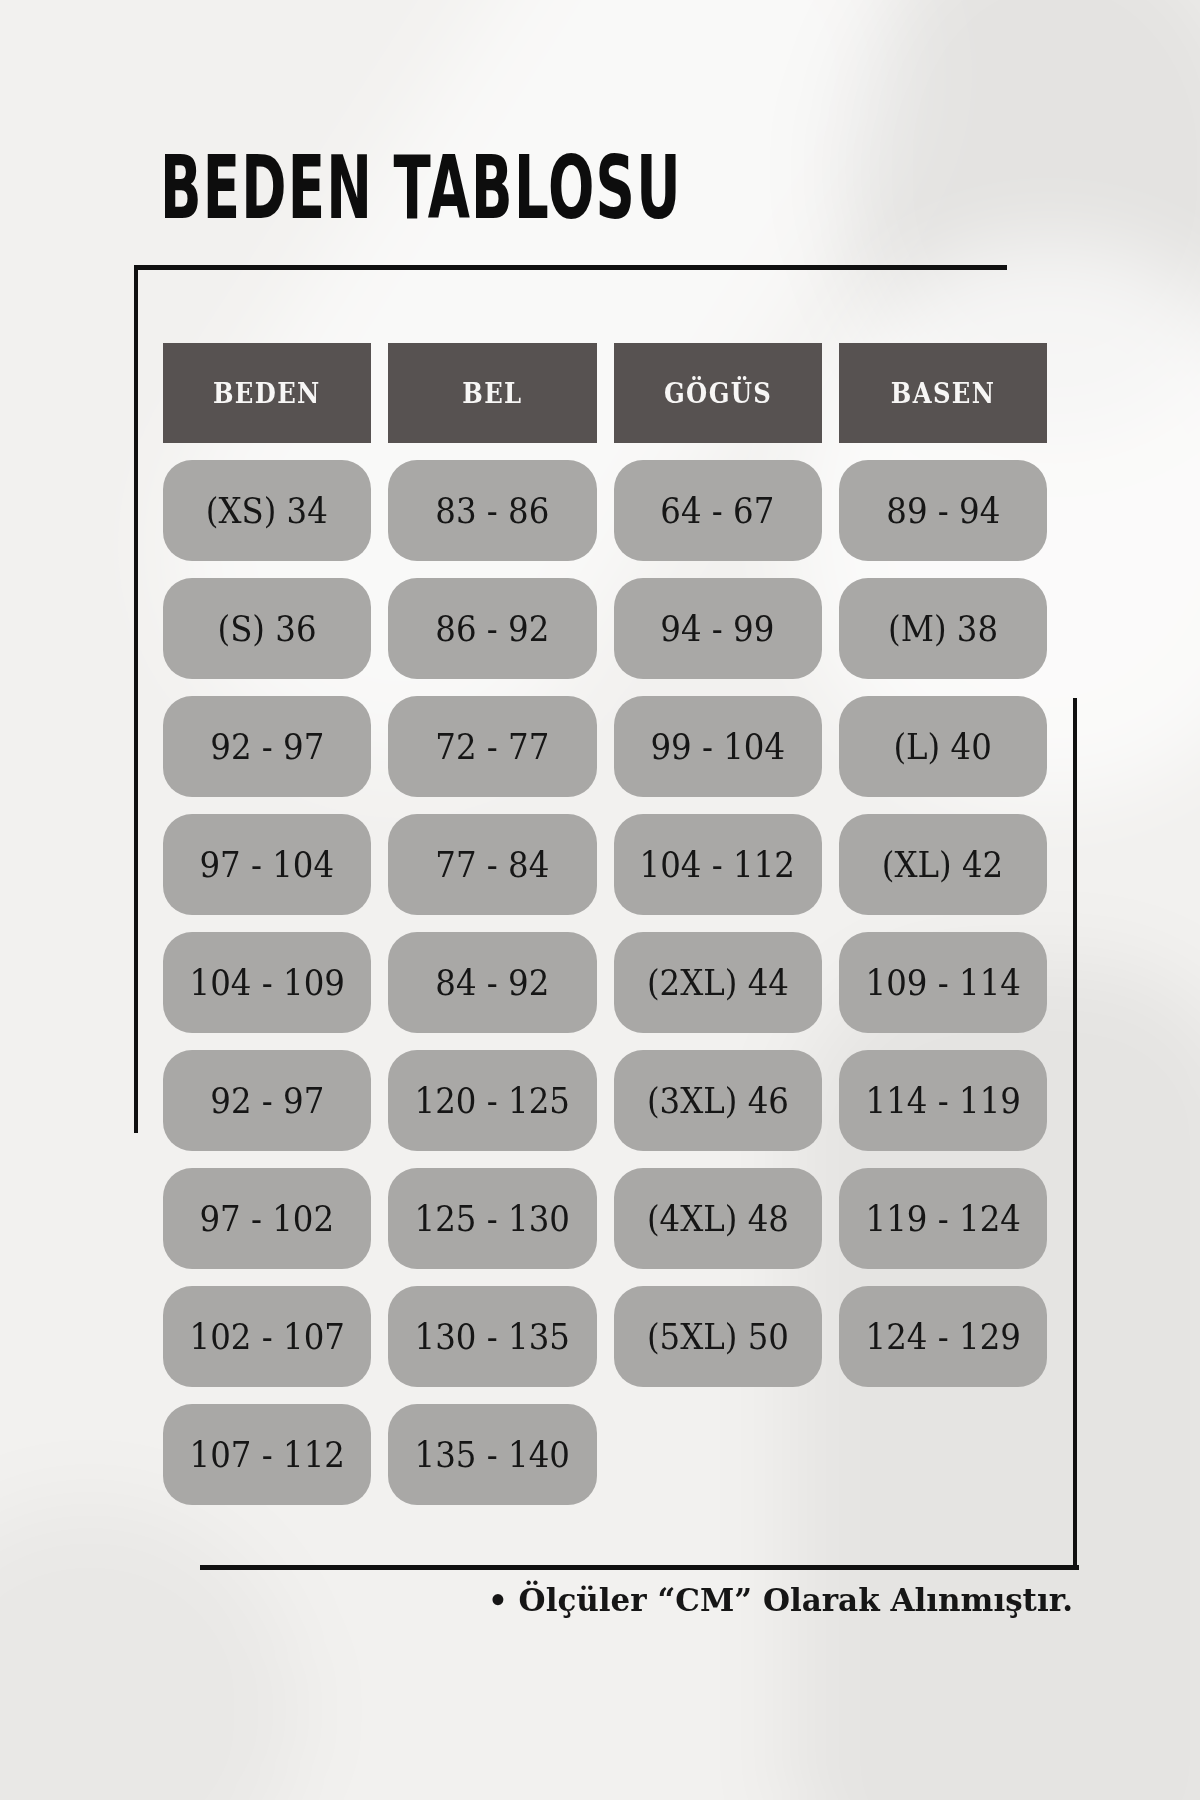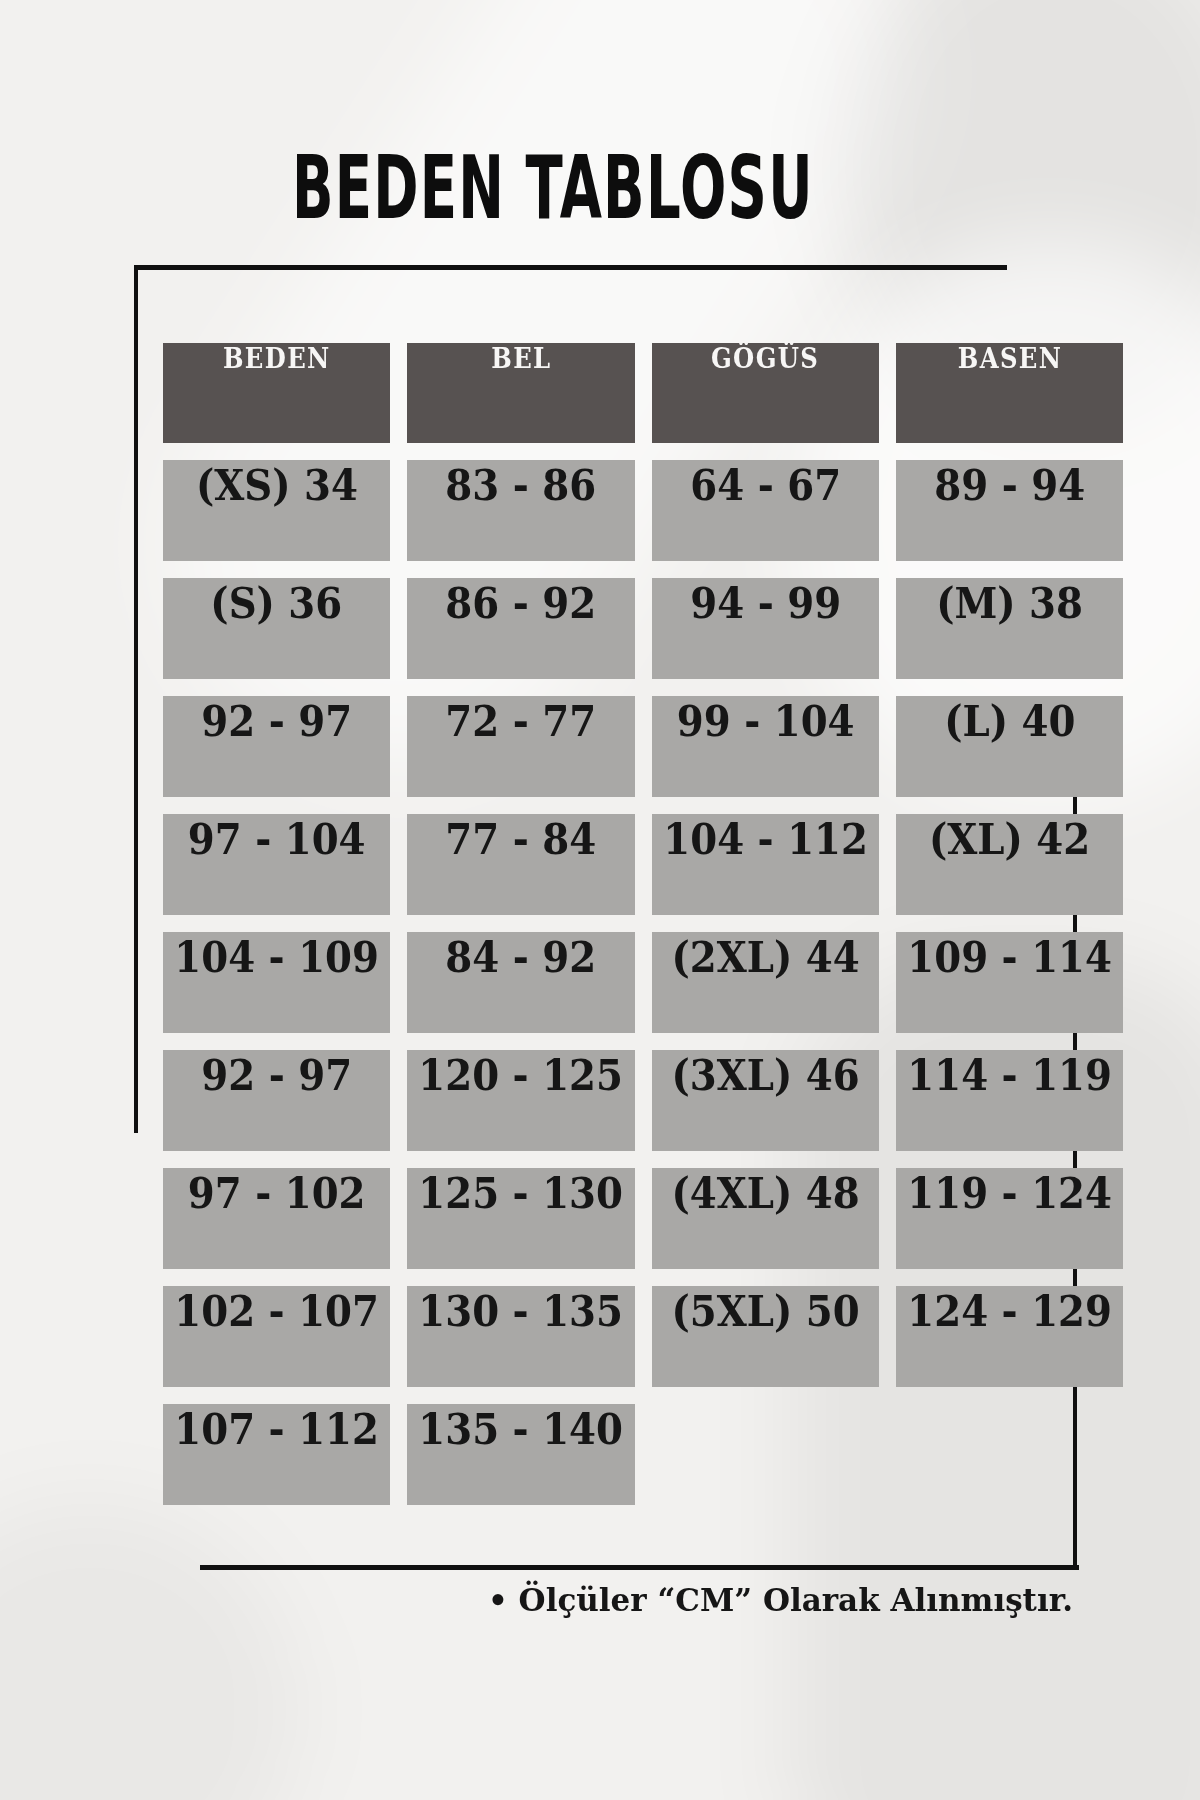--- a/index.html
+++ b/index.html
@@ -14,44 +14,44 @@
   }
   
   .bg-shape{position:absolute;pointer-events:none;filter:blur(42px);border-radius:50%;}
   .bg-band{left:330px;top:-180px;width:430px;height:980px;background:rgba(255,255,255,.55);transform:rotate(33deg);border-radius:200px;}
   .bg-head{right:-70px;top:-90px;width:430px;height:520px;background:rgba(0,0,0,.055);}
   .bg-shoulder{right:-110px;top:240px;width:520px;height:560px;background:rgba(255,255,255,.65);}
   .bg-legs{right:-60px;bottom:-140px;width:470px;height:980px;background:rgba(0,0,0,.05);border-radius:180px;}
   .bg-corner{left:-120px;bottom:-120px;width:420px;height:420px;background:rgba(0,0,0,.035);}
 
   .page-title{
-    position:absolute;left:0;top:136px;width:1106px;text-align:center;
+    position:absolute;left:0;top:136px;width:1106px;
     font-family:"DejaVu Sans", sans-serif;font-weight:bold;
     font-size:88px;color:#0d0d0d;white-space:nowrap;
   }
   .page-title .squeeze{display:inline-block;transform:scaleX(.62);transform-origin:center;letter-spacing:2px;}
 
   .frame{position:absolute;background:var(--frame);}
   .frame-tl-h{left:134px;top:265px;width:873px;height:5px;}
   .frame-tl-v{left:134px;top:265px;width:4px;height:868px;}
   .frame-br-v{left:1073px;top:698px;width:4px;height:872px;}
   .frame-br-h{left:200px;top:1565px;width:879px;height:5px;}
 
   .size-table{
     position:absolute;left:163px;top:343px;width:884px;
     display:grid;grid-template-columns:repeat(4,1fr);
     grid-template-rows:100px repeat(9,101px);
     column-gap:17px;row-gap:17px;
   }
-  .cell{display:flex;justify-content:center;}
+  .cell{display:flex;align-items:center;justify-content:center;}
   .cell .cell-text{display:inline-block;transform:scaleX(.9);transform-origin:center;white-space:nowrap;}
   .cell.header{background:var(--header-bg);color:var(--header-text);
     font-weight:bold;font-size:27px;letter-spacing:1.5px;}
   .cell.data{background:var(--cell-bg);color:var(--cell-text);
-    font-weight:bold;font-size:43px;}
+    font-weight:normal;font-size:36px;border-radius:29px;}
 
   .footer-note{
     position:absolute;top:1582px;right:127px;
     font-weight:bold;font-size:31px;color:#161616;white-space:nowrap;
   }
 </style>
 </head>
 <body>
 
 <div class="bg-shape bg-band"></div>

